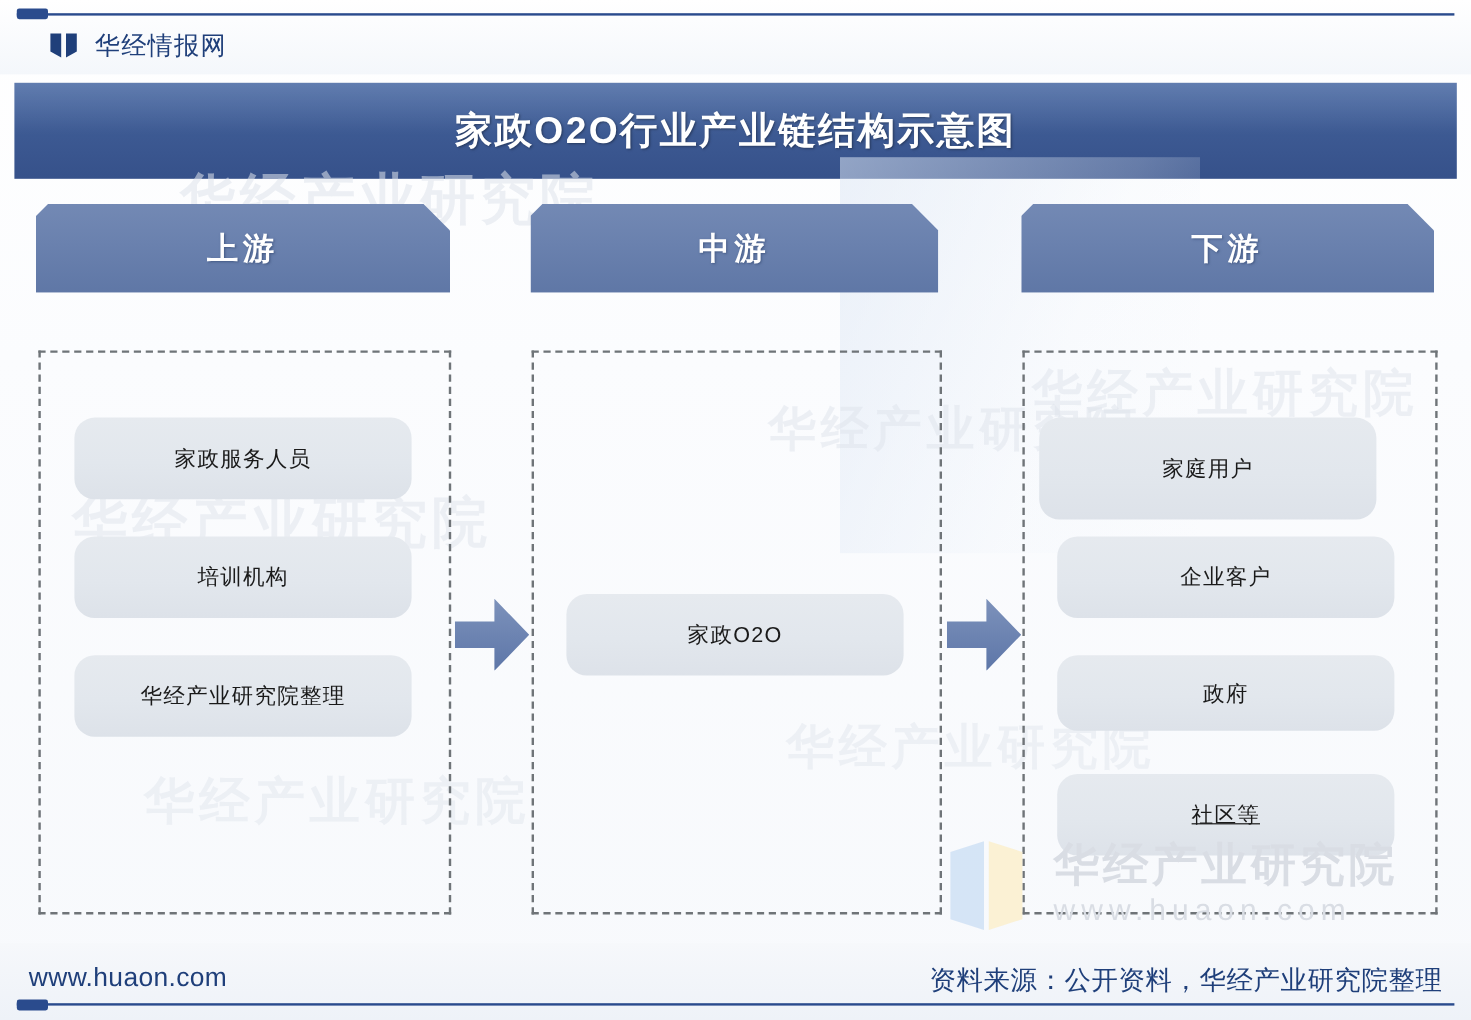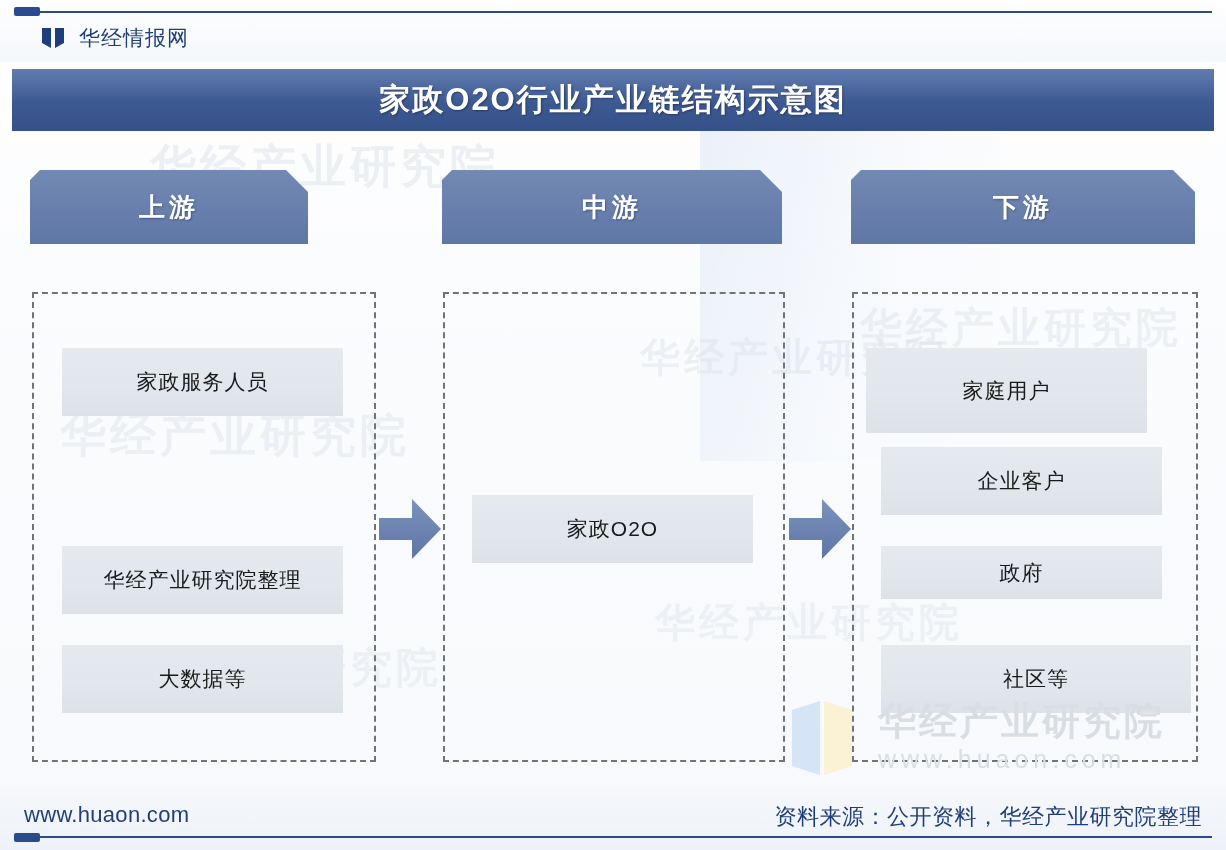--- a/index.html
+++ b/index.html
@@ -69,21 +69,21 @@
     color: #1f3f7a;
     letter-spacing: 1.5px;
     white-space: nowrap;
   }
 
   
   .title-band {
     position: absolute;
     left: 12px; top: 69px;
     width: 1202px;
-    height: 62px;
+    height: 80px;
     background: linear-gradient(180deg,#4f6ea6 0%, #3d5a93 50%, #36518a 100%);
     display: flex;
     align-items: center;
     justify-content: center;
   }
   .title-band-inner {
     position: absolute;
     inset: 0;
     background: linear-gradient(180deg, rgba(255,255,255,.10) 0%, rgba(255,255,255,0) 55%);
     pointer-events: none;
@@ -146,21 +146,21 @@
   .stage { position: absolute; left: 0; top: 131px; width: 1226px; height: 655px; }
 
   
   .banner {
     position: absolute;
     height: 74px;
     background: linear-gradient(180deg,#7389b4 0%, #6a81ae 45%, #5f77a6 100%);
     display: flex; align-items: center; justify-content: center;
     box-shadow: 0 1px 2px rgba(0,0,0,.12);
   }
-  .banner.up   { left: 30px;  top: 39px;  width: 278px;
+  .banner.up   { left: 30px;  top: 39px;  width: 345px;
                  clip-path: polygon(10px 0, calc(100% - 22px) 0, 100% 22px, 100% 100%, 0 100%, 0 10px); }
   .banner.mid  { left: 442px; top: 39px;  width: 340px;
                  clip-path: polygon(10px 0, calc(100% - 22px) 0, 100% 22px, 100% 100%, 0 100%, 0 10px); }
   .banner.down { left: 851px; top: 39px;  width: 344px;
                  clip-path: polygon(10px 0, calc(100% - 22px) 0, 100% 22px, 100% 100%, 0 100%, 0 10px); }
   .banner-label {
     font-size: 26px; font-weight: bold; color: #ffffff;
     letter-spacing: 4px;
     text-shadow: 1px 1px 2px rgba(40,60,100,.55);
   }
@@ -173,22 +173,23 @@
   }
   .dashed.up   { left: 32px;  top: 161px; width: 340px; height: 466px; }
   .dashed.mid  { left: 443px; top: 161px; width: 338px; height: 466px; }
   .dashed.down { left: 852px; top: 161px; width: 342px; height: 466px; }
 
   
   .chip {
     position: absolute;
     background: linear-gradient(180deg,#e6eaef 0%, #e2e7ed 55%, #dde2e9 100%);
     display: flex; align-items: center; justify-content: center;
-    font-size: 21px; color: #1a1a1a; letter-spacing: 1px;
-    white-space: nowrap;
+    font-size: 18px; color: #1a1a1a; letter-spacing: 1px;
+    white-space: nowrap;
+    border-radius: 17px;
   }
 
   
   .arrow {
     position: absolute;
     width: 62px; height: 60px;
     background: linear-gradient(180deg,#7d92bb 0%, #5d76a8 100%);
     clip-path: polygon(0 19px, 33px 19px, 33px 0, 62px 30px, 33px 60px, 33px 41px, 0 41px);
     filter: drop-shadow(0 1px 1px rgba(0,0,0,.18));
   }
@@ -271,29 +272,29 @@
     </div>
     <div class="banner down">
       <span class="banner-label">下游</span>
     </div>
 
     <div class="dashed up"></div>
     <div class="dashed mid"></div>
     <div class="dashed down"></div>
 
     <div class="chip" style="left:62px; top:217px; width:281px; height:68px;">家政服务人员</div>
+    <div class="chip" style="left:62px; top:316px; width:281px; height:68px;">培训机构</div>
     <div class="chip" style="left:62px; top:415px; width:281px; height:68px;">华经产业研究院整理</div>
-    <div class="chip" style="left:62px; top:514px; width:281px; height:68px;">大数据等</div>
 
     <div class="chip" style="left:472px; top:364px; width:281px; height:68px;">家政O2O</div>
 
     <div class="chip" style="left:866px; top:217px; width:281px; height:85px;">家庭用户</div>
     <div class="chip" style="left:881px; top:316px; width:281px; height:68px;">企业客户</div>
-    <div class="chip" style="left:881px; top:415px; width:281px; height:53px;">政府</div>
-    <div class="chip" style="left:881px; top:514px; width:310px; height:68px;">社区等</div>
+    <div class="chip" style="left:881px; top:415px; width:281px; height:63px;">政府</div>
+    <div class="chip" style="left:881px; top:514px; width:281px; height:68px;text-decoration:underline;">社区等</div>
 
     <div class="arrow a1"></div>
     <div class="arrow a2"></div>
   </div>
 
   <div class="corner-wm">
     <span class="corner-wm-logo">
       <svg width="74" height="84" viewBox="0 0 74 84">
         <path d="M6,14 L34,5 L34,79 L6,70 Z" fill="#cfe0f4" opacity="0.85"></path>
         <path d="M38,5 L66,14 L66,70 L38,79 Z" fill="#fbf0cf" opacity="0.9"></path>

